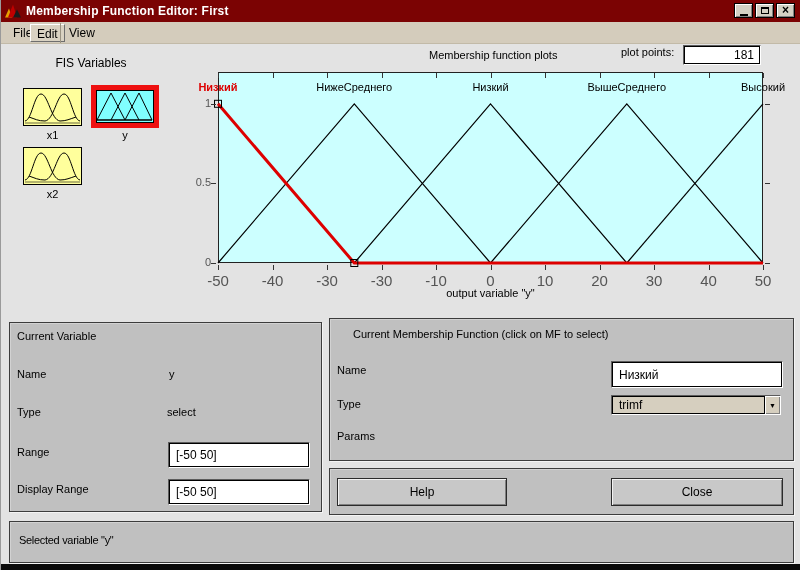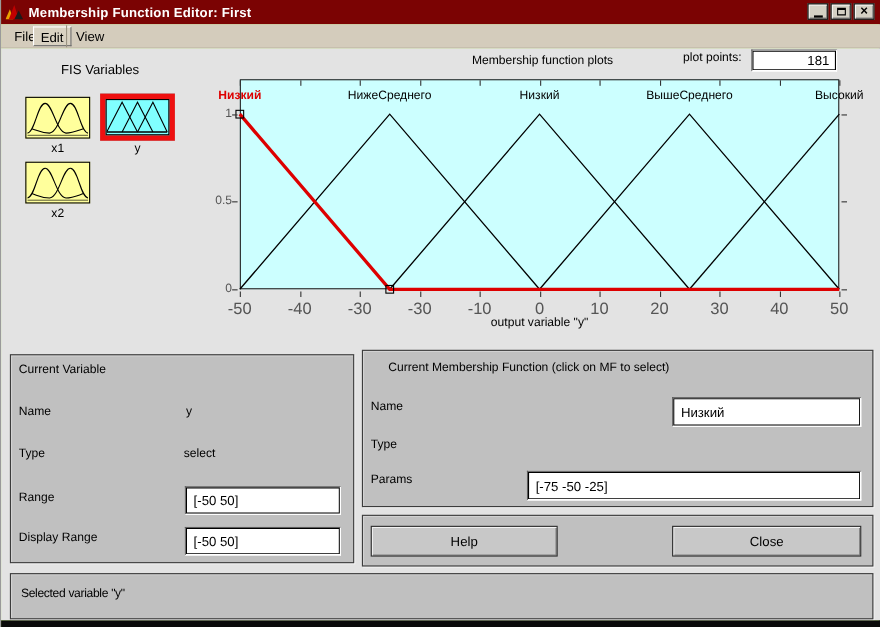--- a/index.html
+++ b/index.html
@@ -208,22 +208,25 @@
   <div class="lbl" style="left:16px;top:446px;">Range</div>
   <input class="field" style="left: 167px; top: 442px; width: 142px; height: 26px;" value="[-50 50]">
   <div class="lbl" style="left:16px;top:483px;">Display Range</div>
   <input class="field" style="left: 167px; top: 479px; width: 142px; height: 26px;" value="[-50 50]">
 
   <div class="panel" style="left:328px;top:318px;width:465px;height:143px;"></div>
   <div class="panel-title" style="left:352px;top:328px;">Current Membership Function (click on MF to select)</div>
   <div class="lbl" style="left:336px;top:364px;">Name</div>
   <input class="field" style="left: 610px; top: 361px; width: 172px; height: 27px;" value="Низкий">
   <div class="lbl" style="left:336px;top:398px;">Type</div>
+  <div class="combo" style="left:610px;top:395px;width:170px;height:20px;">
+    <span class="combo-text">trimf</span>
+    <span class="combo-btn">▼</span>
+  </div>
   <div class="lbl" style="left:336px;top:430px;">Params</div>
-  <input class="field" style="left: 478px; top: 428px; width: 304px; height: 27px;" value="[-75 -50 -25]">
 
   <div class="panel" style="left:328px;top:468px;width:465px;height:47px;"></div>
   <button class="btn" style="left:610px;top:478px;width:172px;height:28px;">Close</button>
   <button class="btn" style="left:336px;top:478px;width:170px;height:28px;">Help</button>
 
   <div class="statusbar">
     <span class="status-text">Selected variable "y"</span>
   </div>
 
   <div class="bottom-edge"></div>

